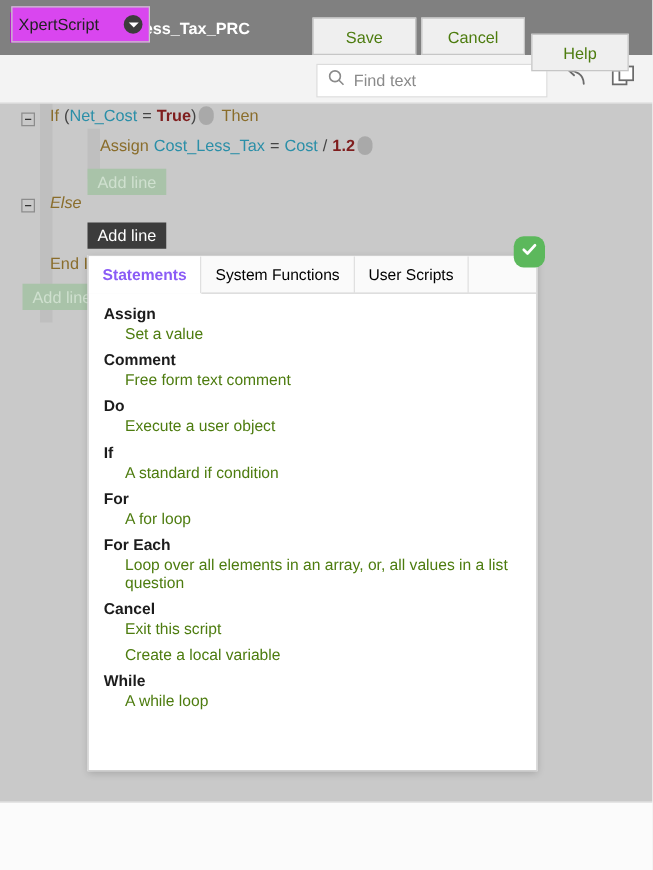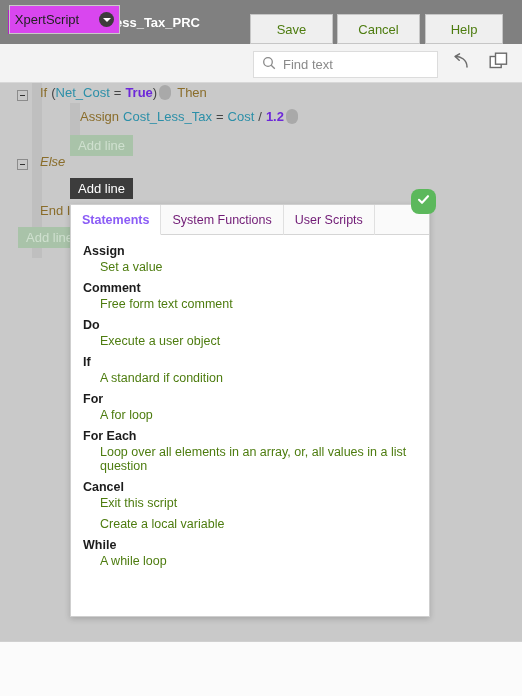--- a/index.html
+++ b/index.html
@@ -149,21 +149,21 @@
     width: 5px; height: 1px;
     background: #333;
   }
   .indent-bar {
     position: absolute;
     width: 10px;
     background: #bfbfbf;
   }
   .kw      { color: #8a6d2b; }
   .var     { color: #2b8fa8; }
-  .lit     { color: #6d28d9; font-weight: bold; }
+  .lit     { color: #7f1d1d; font-weight: bold; }
   .op      { color: #444444; }
   .pill {
     display: inline-block;
     width: 12px; height: 15px;
     background: #a9a9a9;
     border-radius: 6px;
     vertical-align: middle;
     margin: 0 2px;
   }
   .addline-btn {
@@ -203,21 +203,21 @@
     height: 30px;
     background: #fafafa;
     border-bottom: 1px solid #d5d5d5;
     box-sizing: border-box;
   }
   .ptab {
     padding: 0 11px;
     height: 30px;
     line-height: 30px;
     font-size: 12.5px;
-    color: #701a75;
+    color: #000000;
     border-right: 1px solid #e0e0e0;
     cursor: pointer;
     box-sizing: border-box;
   }
   .ptab.active {
     background: #ffffff;
     color: #8b5cf6;
     font-weight: bold;
     border-bottom: 1px solid #ffffff;
     margin-bottom: -1px;
@@ -267,21 +267,21 @@
     font-size: 13px;
     color: #4d7c0f;
     display: flex;
     align-items: center;
     justify-content: center;
     cursor: pointer;
     font-family: "Liberation Sans", sans-serif;
   }
   #save-btn   { left: 250px; width: 81px; }
   #cancel-btn { left: 337px; width: 81px; }
-  #help-btn   { left: 425px; width: 76px; }
+  #help-btn   { left: 425px; width: 76px; margin-top: 13px; }
 </style>
 </head>
 <body>
 
 <div id="titlebar">
   <div id="xs-logo">XS</div>
   <div id="title-text">Calculate_Less_Tax_PRC</div>
 </div>
 
 <div id="toolbar"></div>

